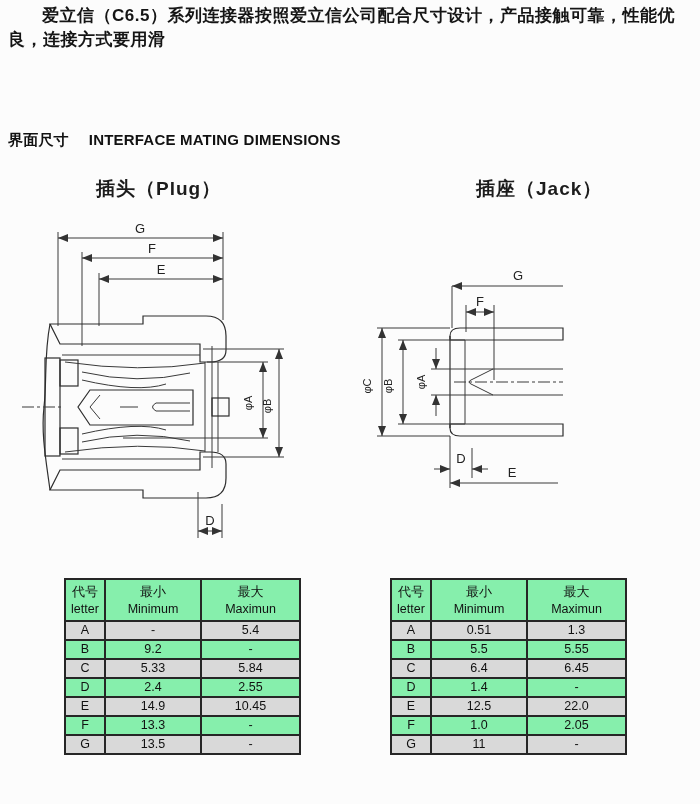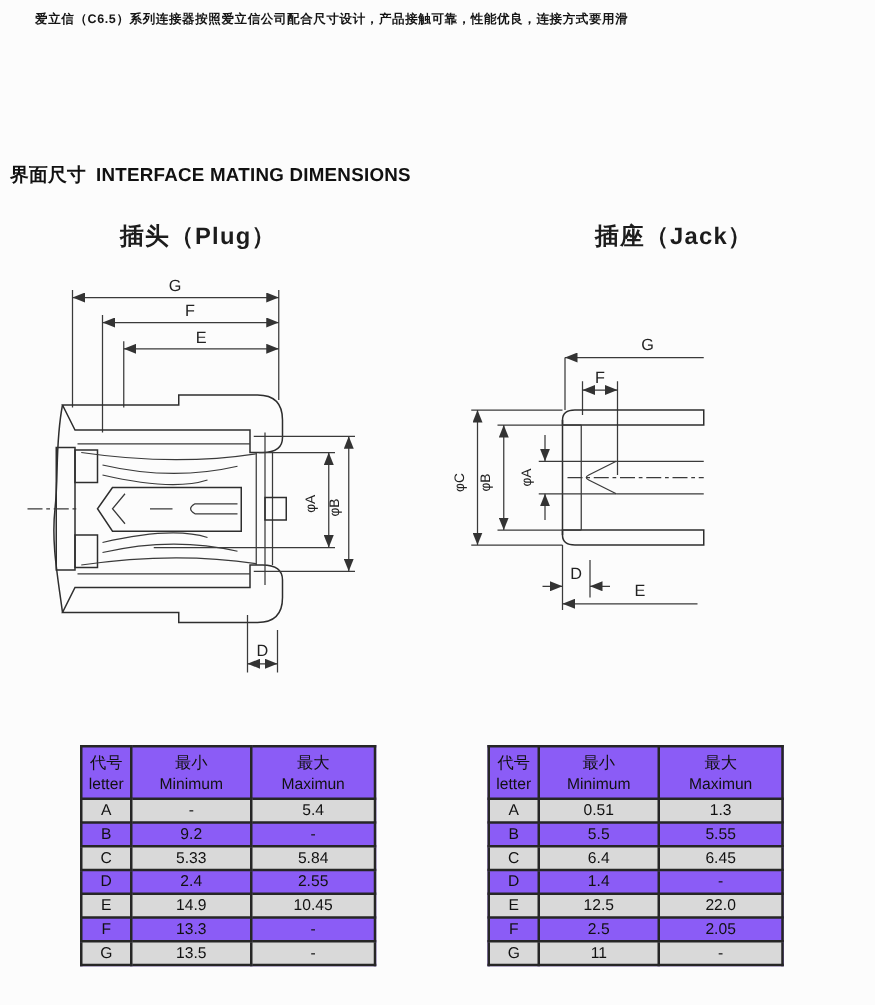--- a/index.html
+++ b/index.html
@@ -1,33 +1,33 @@
 <!DOCTYPE html>
 <html><head>
 <meta charset="utf-8">
 <style>
   html,body{margin:0;padding:0;}
   body{width:700px;height:804px;background:#fcfcfc;font-family:"Liberation Sans",sans-serif;color:#1a1a1a;position:relative;overflow:hidden;}
   .page{position:absolute;inset:0;}
-  .intro{position:absolute;top:4px;left:8px;width:686px;margin:0;font-size:10px;line-height:24px;font-weight:bold;letter-spacing:0.5px;color:#151515;}
+  .intro{position:absolute;top:4px;left:8px;width:686px;margin:0;font-size:17px;line-height:24px;font-weight:bold;letter-spacing:0.5px;color:#151515;}
   .intro .l1{display:block;text-indent:2em;}
   .intro .l2{display:block;}
   .section-title{position:absolute;top:131px;left:8px;margin:0;font-size:15px;font-weight:bold;letter-spacing:0.2px;color:#111;}
-  .section-title .en{margin-left:8px;}
+  .section-title .en{margin-left:20px;}
   .fig-label{position:absolute;font-size:19px;font-weight:600;color:#1c1c1c;letter-spacing:1px;}
   .plug-label{left:96px;top:176px;}
   .jack-label{left:442px;top:176px;margin-left:34px;}
   svg.drawing{position:absolute;}
   .plug-drawing{left:20px;top:220px;}
   .jack-drawing{left:350px;top:220px;}
   svg .ln{stroke:#3a3a3a;stroke-width:1;fill:none;}
   svg .body{stroke:#2e2e2e;stroke-width:1.2;fill:none;}
   svg .dimtxt{font-family:"Liberation Sans",sans-serif;font-size:13px;fill:#222;}
   svg .phitxt{font-family:"Liberation Sans",sans-serif;font-size:11px;fill:#222;}
-  table.dim-table{position:absolute;top:596px;border-collapse:collapse;background:#8b5cf6;table-layout:fixed;}
+  table.dim-table{position:absolute;top:578px;border-collapse:collapse;background:#86efac;table-layout:fixed;}
   .plug-table{left:64px;}
   .jack-table{left:390px;}
   .dim-table th,.dim-table td{border:2px solid #262626;text-align:center;vertical-align:middle;padding:0;}
   .dim-table th{height:40px;font-weight:normal;font-size:12.5px;line-height:17px;color:#111;}
   .dim-table th .zh{font-size:13px;}
   .dim-table td{height:17px;font-size:12.5px;line-height:17px;color:#111;}
   .dim-table tr.shaded td{background:#d9d9d9;}
   .col-letter{width:40px;}
   .col-min{width:96px;}
   .col-max{width:99px;}
@@ -276,21 +276,21 @@
           <td>1.4</td>
           <td>-</td>
         </tr>
         <tr class="shaded">
           <td>E</td>
           <td>12.5</td>
           <td>22.0</td>
         </tr>
         <tr>
           <td>F</td>
-          <td>2.5</td>
+          <td>1.0</td>
           <td>2.05</td>
         </tr>
         <tr class="shaded">
           <td>G</td>
           <td>11</td>
           <td>-</td>
         </tr>
       </tbody>
   </table>
 

